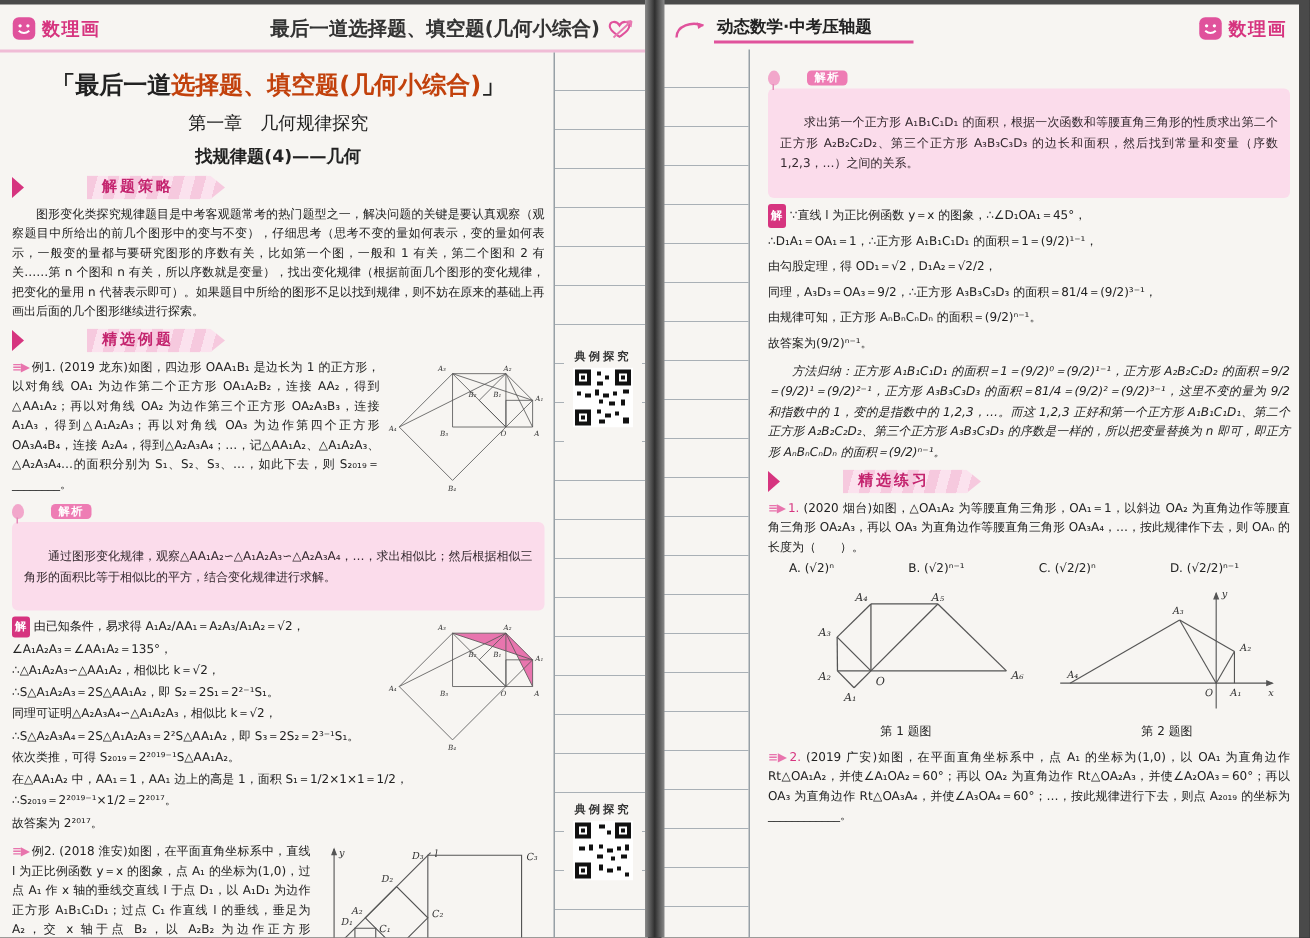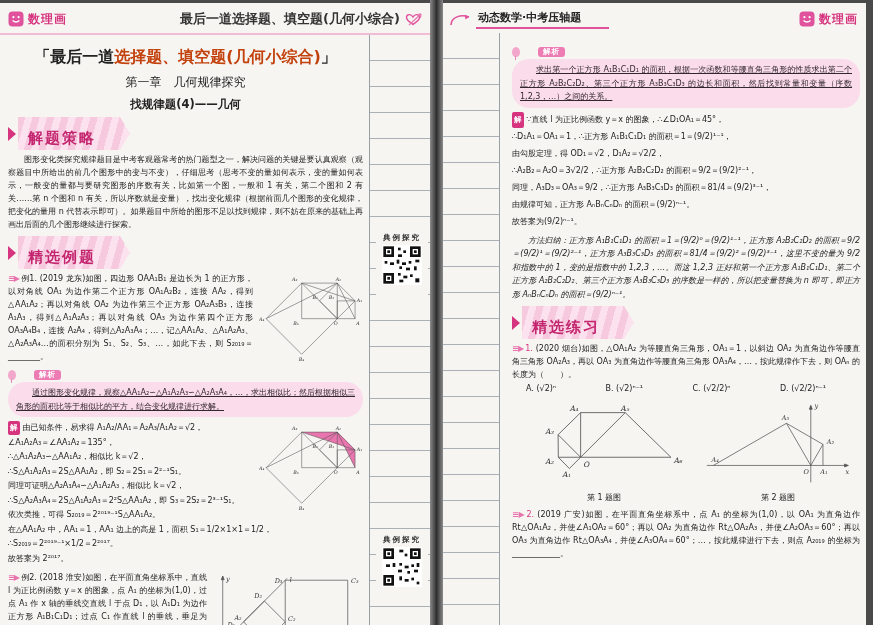--- a/index.html
+++ b/index.html
@@ -30,42 +30,42 @@
   
   .page-title { text-align:center; font-size:16px; font-weight:bold; margin:12px 0 2px; }
   .page-title .pink { color:#c2410c; }
   .chapter { text-align:center; font-size:12px; font-weight:normal; margin:6px 0 2px; }
   .section { text-align:center; font-size:11.5px; font-weight:bold; margin:6px 0 4px; }
 
   
   .banner-row { display:flex; align-items:center; margin:5px 0 3px; }
   .banner-tri { width:0; height:0; border-top:7px solid transparent; border-bottom:7px solid transparent;
     border-left:8px solid #d6347f; margin-right:2px; }
-  .banner { font-weight:bold; color:#c4256f; font-size:15px; letter-spacing:2px;
-    padding:12px 34px 2px 10px;
+  .banner { font-weight:bold; color:#c4256f; font-size:10px; letter-spacing:2px;
+    padding:0 34px 2px 10px;
     background:repeating-linear-gradient(105deg,#f6c9de 0 7px,#fbe2ee 7px 14px);
-    clip-path:polygon(0 0, calc(100% - 10px) 0, 100% 50%, calc(100% - 10px) 100%, 0 100%); }
+    clip-path:polygon(0 0, calc(100% - 10px) 0, 100% 50%, calc(100% - 10px) 100%, 0 100%);margin-left:40px; }
 
   
   .para { font-size:8px; line-height:13px; text-align:justify; margin:2px 0; }
   .indent { text-indent:2em; }
   .exblock, .solblock { margin:3px 0; }
   .marker { color:#e874ad; font-size:8px; font-weight:bold; letter-spacing:-1px; margin-right:2px; }
   .exlabel { color:#222; font-weight:normal; }
   .sline { font-size:8px; line-height:13.5px; margin:1px 0; }
   .jie { display:inline-block; background:#d6347f; color:#fff; font-size:7.5px;
     padding:0 2px; border-radius:2px; margin-right:3px; font-weight:bold; }
   .jiexi-row { display:flex; align-items:center; gap:18px; margin:4px 0 2px; }
   .balloon { width:8px; height:10px; background:#f2a7cb;
     border-radius:50% 50% 48% 48%/55% 55% 45% 45%; position:relative; }
   .balloon::after { content:""; position:absolute; left:3px; bottom:-3px; width:1px; height:4px; background:#e58ab8; }
   .jiexi-badge { display:inline-block; background:#ee7cb4; color:#fff; font-size:7.5px;
     font-weight:bold; padding:0 5px; border-radius:3px; letter-spacing:1px; }
-  .abox { background:#fbdcEB; border-radius:17px; padding:4px 8px; font-size:8px;
-    line-height:13.5px; text-align:justify; text-indent:2em; color:#33282e; margin:2px 0 4px;text-decoration:underline; }
+  .abox { background:#fbdcEB; border-radius:4px; padding:16px 8px; font-size:8px;
+    line-height:13.5px; text-align:justify; text-indent:2em; color:#33282e; margin:2px 0 4px; }
 
   
   .page-body { display:flex; align-items:stretch; height:calc(100% - 32px); }
   .content { flex:1; padding:0 6px 0 8px; min-width:0; }
   .margin-col { width:62px; flex:none; position:relative;
     background:repeating-linear-gradient(to bottom,transparent 0 25px,#a9b0b6 25px 26px);
     border-left:1px solid #97a0a6; }
   .margin-col-left { width:58px; flex:none; position:relative;
     background:repeating-linear-gradient(to bottom,transparent 0 25px,#a9b0b6 25px 26px);
     border-right:1px solid #97a0a6; margin-right:4px; }
@@ -339,21 +339,20 @@
         <div class="jiexi-row">
           <span class="balloon"></span>
           <span class="jiexi-badge">解析</span>
         </div>
         <div class="abox">求出第一个正方形 A₁B₁C₁D₁ 的面积，根据一次函数和等腰直角三角形的性质求出第二个正方形 A₂B₂C₂D₂、第三个正方形 A₃B₃C₃D₃ 的边长和面积，然后找到常量和变量（序数 1,2,3，…）之间的关系。</div>
 
         <div class="solblock">
           <div class="sline" style="line-height:16px"><span class="jie">解</span><span>∵直线 l 为正比例函数 y＝x 的图象，∴∠D₁OA₁＝45°，</span></div>
           <div class="sline" style="line-height:16px">∴D₁A₁＝OA₁＝1，∴正方形 A₁B₁C₁D₁ 的面积＝1＝(9/2)¹⁻¹，</div>
           <div class="sline" style="line-height:16px">由勾股定理，得 OD₁＝√2，D₁A₂＝√2/2，</div>
-          <div class="sline" style="line-height:16px">∴A₂B₂＝A₂O＝3√2/2，∴正方形 A₂B₂C₂D₂ 的面积＝9/2＝(9/2)²⁻¹，</div>
           <div class="sline" style="line-height:16px">同理，A₃D₃＝OA₃＝9/2，∴正方形 A₃B₃C₃D₃ 的面积＝81/4＝(9/2)³⁻¹，</div>
           <div class="sline" style="line-height:16px">由规律可知，正方形 AₙBₙCₙDₙ 的面积＝(9/2)ⁿ⁻¹。</div>
           <div class="sline answer" style="line-height:16px">故答案为(9/2)ⁿ⁻¹。</div>
         </div>
 
         <p class="method">方法归纳：正方形 A₁B₁C₁D₁ 的面积＝1＝(9/2)⁰＝(9/2)¹⁻¹，正方形 A₂B₂C₂D₂ 的面积＝9/2＝(9/2)¹＝(9/2)²⁻¹，正方形 A₃B₃C₃D₃ 的面积＝81/4＝(9/2)²＝(9/2)³⁻¹，这里不变的量为 9/2 和指数中的 1，变的是指数中的 1,2,3，…。而这 1,2,3 正好和第一个正方形 A₁B₁C₁D₁、第二个正方形 A₂B₂C₂D₂、第三个正方形 A₃B₃C₃D₃ 的序数是一样的，所以把变量替换为 n 即可，即正方形 AₙBₙCₙDₙ 的面积＝(9/2)ⁿ⁻¹。</p>
 
         <div class="banner-row">
           <span class="banner-tri"></span>
           <span class="banner">精选练习</span>

